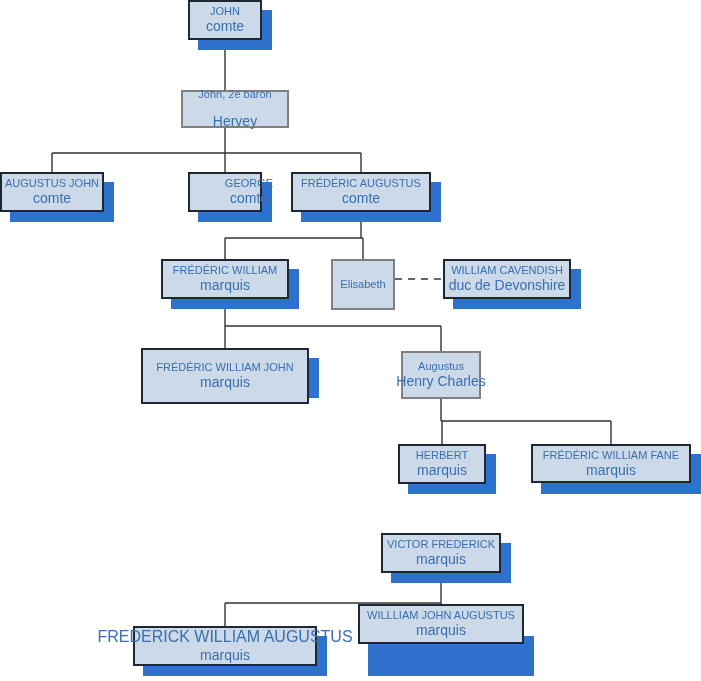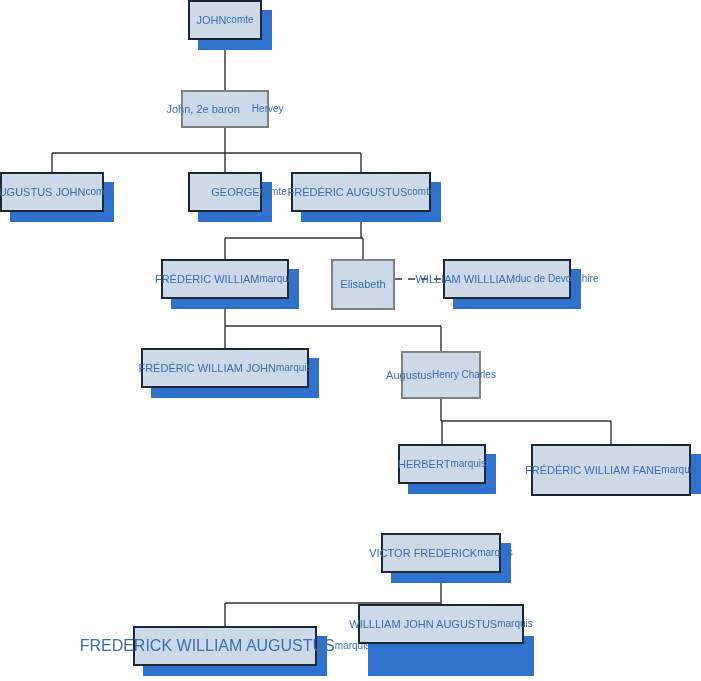--- a/index.html
+++ b/index.html
@@ -24,21 +24,21 @@
     left: 0; top: 0;
     width: 701px;
     height: 681px;
     pointer-events: none;
   }
   
   .node {
     position: absolute;
     box-sizing: border-box;
     display: flex;
-    flex-direction: row;
+    flex-direction: column;
     align-items: center;
     justify-content: center;
     background: #ccd9e8;
     color: #3a6fb0;
     text-align: center;
     line-height: 1.18;
     z-index: 5;
   }
   .node.primary {
     border: 2px solid #1e2833;
@@ -51,21 +51,21 @@
     background: #2f72ce;
     z-index: 2;
   }
   .nm {
     display: block;
     font-size: 11px;
     white-space: nowrap;
   }
   .ti {
     display: block;
-    font-size: 10px;
+    font-size: 14px;
     white-space: nowrap;
   }
   .nm.small { font-size: 16px; }
 </style>
 </head>
 <body>
 
 <div id="canvas">
   <svg id="edges" viewBox="0 0 701 681" width="701" height="681">
       <polyline points="395,279 443,279" fill="none" stroke="#333333" stroke-width="1.4" stroke-dasharray="7,6"></polyline>
@@ -91,21 +91,21 @@
       <polyline points="225,603 441,603" fill="none" stroke="#333333" stroke-width="1.4"></polyline>
       <polyline points="225,603 225,626" fill="none" stroke="#333333" stroke-width="1.4"></polyline>
       <polyline points="441,603 441,626" fill="none" stroke="#333333" stroke-width="1.4"></polyline>
     </svg>
   <div id="nodes-layer">
       <div class="shadow" style="left: 198px; top: 10px; width: 74px; height: 40px;"></div>
       <div class="node primary" style="left: 188px; top: 0px; width: 74px; height: 40px;">
         <span class="nm">JOHN</span>
         <span class="ti">comte</span>
       </div>
-      <div class="node secondary" style="left: 181px; top: 90px; width: 88px; height: 38px; gap: 12px;">
+      <div class="node secondary" style="left: 181px; top: 90px; width: 108px; height: 38px; gap: 12px;">
         <span class="nm">John, 2e baron</span>
         <span class="ti">Hervey</span>
       </div>
       <div class="shadow" style="left: 10px; top: 182px; width: 104px; height: 40px;"></div>
       <div class="node primary" style="left: 0px; top: 172px; width: 104px; height: 40px;">
         <span class="nm">AUGUSTUS JOHN</span>
         <span class="ti">comte</span>
       </div>
       <div class="shadow" style="left: 198px; top: 182px; width: 74px; height: 40px;"></div>
       <div class="node primary" style="left: 188px; top: 172px; width: 74px; height: 40px; padding-left: 48px;">
@@ -120,39 +120,39 @@
       <div class="shadow" style="left: 171px; top: 269px; width: 128px; height: 40px;"></div>
       <div class="node primary" style="left: 161px; top: 259px; width: 128px; height: 40px;">
         <span class="nm">FRÉDÉRIC WILLIAM</span>
         <span class="ti">marquis</span>
       </div>
       <div class="node secondary" style="left: 331px; top: 259px; width: 64px; height: 51px;">
         <span class="nm">Elisabeth</span>
       </div>
       <div class="shadow" style="left: 453px; top: 269px; width: 128px; height: 40px;"></div>
       <div class="node primary" style="left: 443px; top: 259px; width: 128px; height: 40px;">
-        <span class="nm">WILLIAM WILLLIAM</span>
+        <span class="nm">WILLIAM CAVENDISH</span>
         <span class="ti">duc de Devonshire</span>
       </div>
       <div class="shadow" style="left: 151px; top: 358px; width: 168px; height: 40px;"></div>
-      <div class="node primary" style="left: 141px; top: 348px; width: 168px; height: 40px;">
+      <div class="node primary" style="left: 141px; top: 348px; width: 168px; height: 56px;">
         <span class="nm">FRÉDÉRIC WILLIAM JOHN</span>
         <span class="ti">marquis</span>
       </div>
       <div class="node secondary" style="left: 401px; top: 351px; width: 80px; height: 48px;">
         <span class="nm">Augustus</span>
         <span class="ti">Henry Charles</span>
       </div>
       <div class="shadow" style="left: 408px; top: 454px; width: 88px; height: 40px;"></div>
       <div class="node primary" style="left: 398px; top: 444px; width: 88px; height: 40px;">
         <span class="nm">HERBERT</span>
         <span class="ti">marquis</span>
       </div>
       <div class="shadow" style="left: 541px; top: 454px; width: 160px; height: 40px;"></div>
-      <div class="node primary" style="left: 531px; top: 444px; width: 160px; height: 52px;">
+      <div class="node primary" style="left: 531px; top: 444px; width: 160px; height: 39px;">
         <span class="nm">FRÉDÉRIC WILLIAM FANE</span>
         <span class="ti">marquis</span>
       </div>
       <div class="shadow" style="left: 391px; top: 543px; width: 120px; height: 40px;"></div>
       <div class="node primary" style="left: 381px; top: 533px; width: 120px; height: 40px;">
         <span class="nm">VICTOR FREDERICK</span>
         <span class="ti">marquis</span>
       </div>
       <div class="shadow" style="left: 143px; top: 636px; width: 184px; height: 40px;"></div>
       <div class="node primary" style="left: 133px; top: 626px; width: 184px; height: 40px;">

